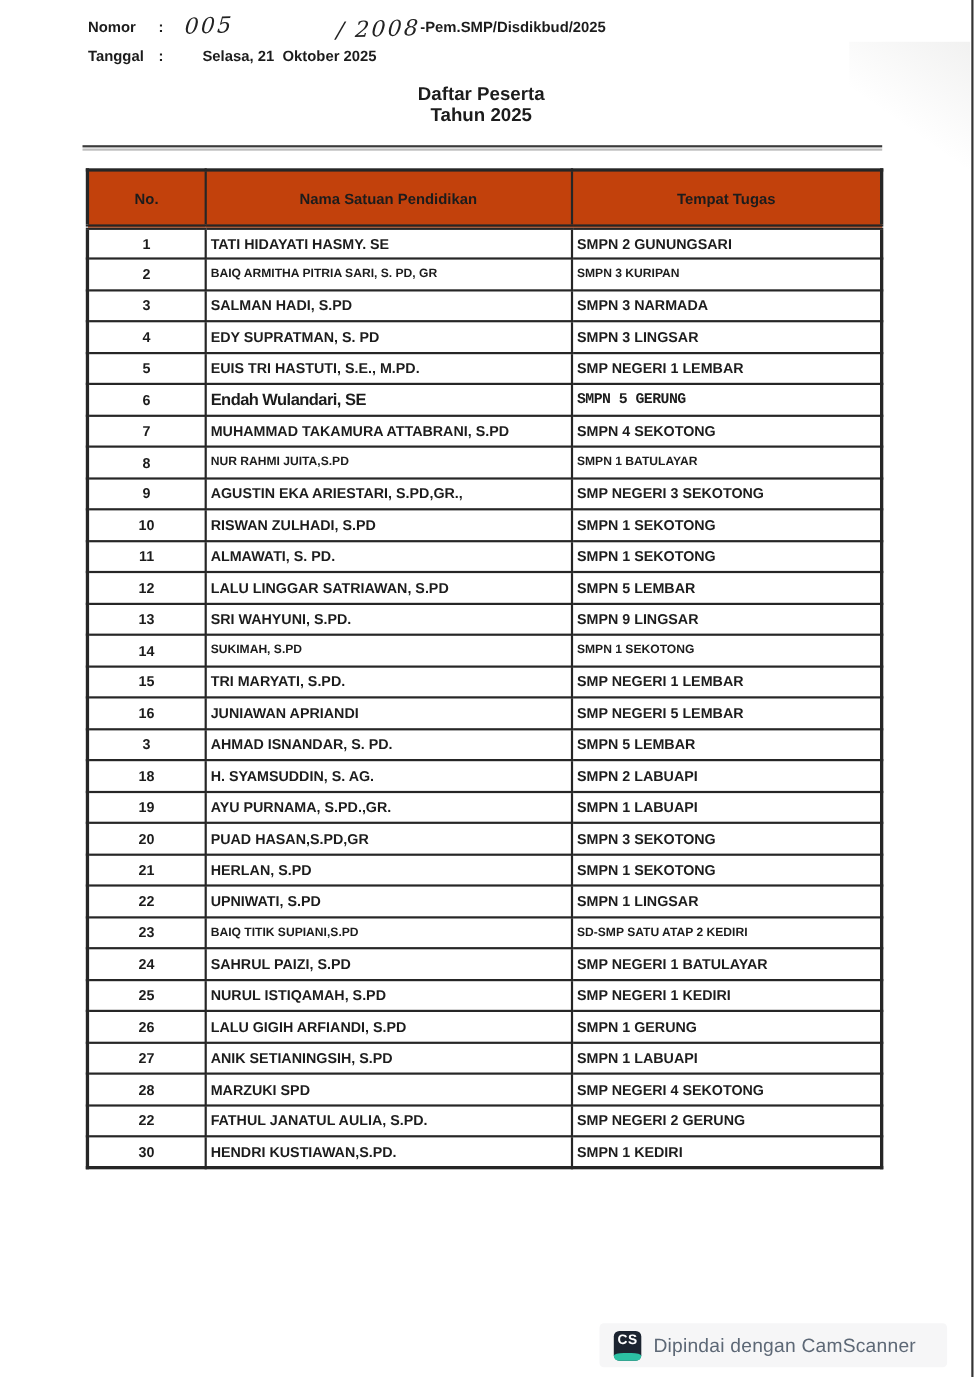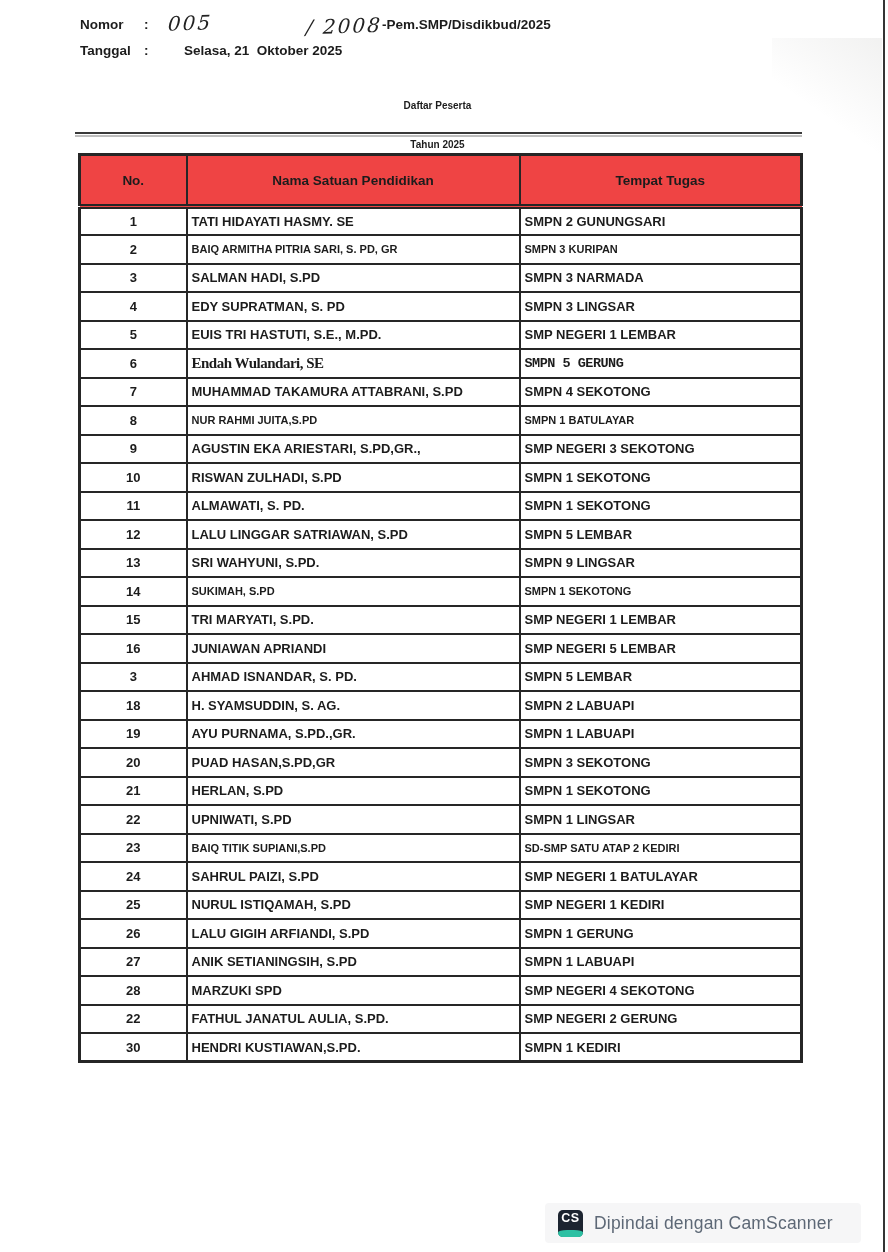--- a/index.html
+++ b/index.html
@@ -48,21 +48,21 @@
   .nomor-suffix { position: absolute; left: 302px; top: 3px; }
   .tanggal-value { position: absolute; left: 104px; top: 3px; white-space: pre-wrap; }
 
   
   .title-block {
     position: absolute;
     top: 76px; left: 75px; width: 725px;
     text-align: center;
     font-weight: bold;
   }
-  .title-line { font-size: 10px; line-height: 19px; margin-top: 20px; }
+  .title-line { font-size: 17px; line-height: 19px; }
   .title-rule {
     position: absolute;
     top: 132px; left: 75px; width: 727px;
     height: 2px;
     background: #3a3a3a;
     box-shadow: 0 3px 0 rgba(70,70,70,0.35);
   }
 
   
   table.participants {
@@ -71,40 +71,40 @@
     width: 722px;
     border-collapse: collapse;
     table-layout: fixed;
     border: 3px solid #262626;
   }
   col.c-no { width: 107px; }
   col.c-nama { width: 333px; }
   col.c-tempat { width: 282px; }
   table.participants th {
     height: 52px;
-    background: #ef4444;
+    background: #c2410c;
     border: 2px solid #262626;
     border-bottom: 5px double #262626;
     font-size: 13.5px;
     font-weight: bold;
     text-align: center;
   }
   table.participants td {
     height: 28.5px;
     border: 2px solid #262626;
     font-size: 13px;
     font-weight: bold;
     padding: 0 4px;
     overflow: hidden;
     white-space: nowrap;
   }
   td.cell-no { text-align: center; }
   tr.small td.cell-nama, tr.small td.cell-tempat { font-size: 11px; }
   tr.mono td.cell-nama {
-    font-family: Liberation Serif, serif;
+    font-family: Liberation Sans, sans-serif;
     font-size: 15px; font-weight: 700; letter-spacing: -0.5px;
   }
   tr.mono td.cell-tempat {
     font-family: "Liberation Mono", "DejaVu Sans Mono", monospace;
     font-size: 13.5px; font-weight: 700; letter-spacing: -0.5px; border-radius: 14px;
   }
 
   
   .watermark {
     position: absolute;

